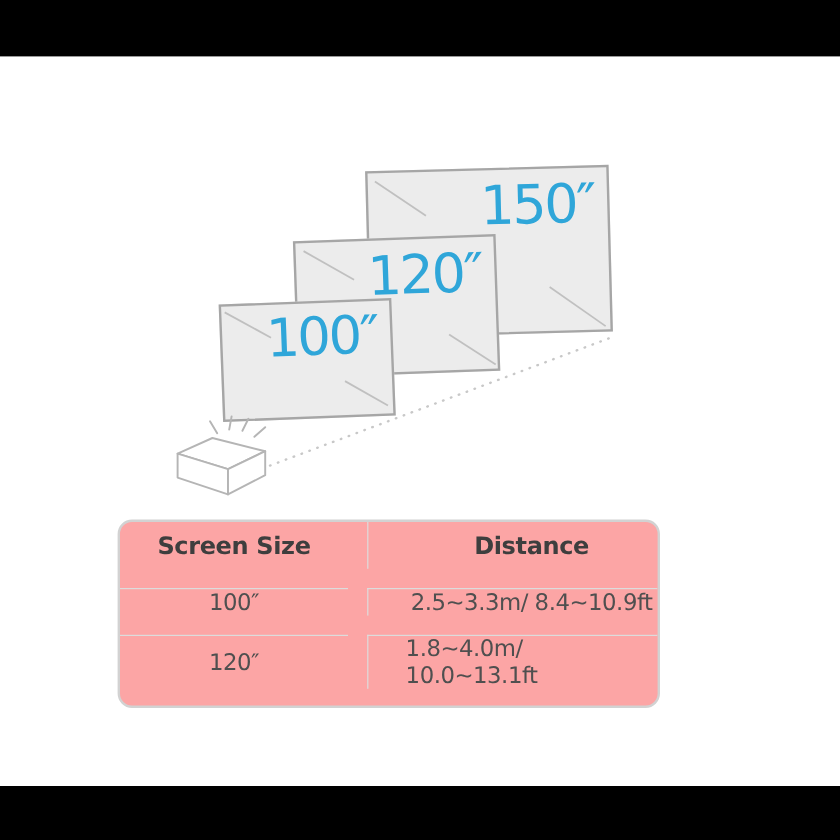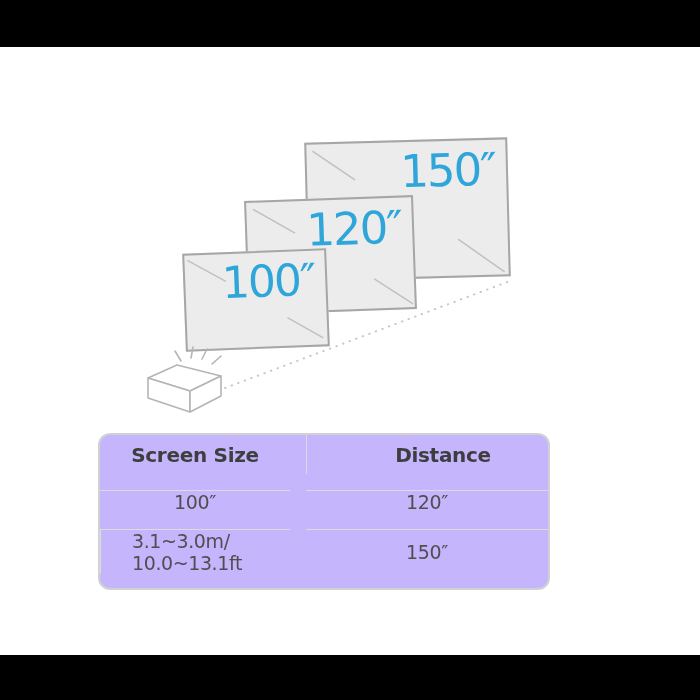--- a/index.html
+++ b/index.html
@@ -44,21 +44,21 @@
     font-size:45px;line-height:1.05;letter-spacing:-2px;
     font-weight:500;white-space:nowrap;
   }
   .screen-100 .screen-label{font-size:44px;}
 
   .beam-svg{position:absolute;left:0;top:0;width:700px;height:700px;pointer-events:none;}
 
   
   .spec-table{
     position:absolute;left:98px;top:433px;width:452px;height:157px;
-    background:#c4b5fd;
+    background:#fca5a5;
     border:2px solid var(--table-border);
     border-radius:12px;
     display:grid;
     grid-template-columns:190px 1fr;
     grid-template-rows:39px 1fr 1fr 1fr;
     overflow:hidden;
     gap:16px;
   }
   .cell{display:flex;align-items:center;justify-content:center;}
   .cell.col2{border-left:1.5px solid var(--table-grid);padding-left:31px;}
@@ -112,18 +112,19 @@
     <line x1="202" y1="359" x2="207" y2="349"></line>
     <line x1="212" y1="364" x2="221" y2="356"></line>
   </g>
 </svg>
 
 <div class="spec-table">
   <div class="cell head">Screen Size</div>
   <div class="cell head col2">Distance</div>
 
   <div class="cell body rowline">100″</div>
+  <div class="cell body rowline col2">2.5~3.3m/ 8.4~10.9ft</div>
 
   <div class="cell body rowline">120″</div>
-  <div class="cell body rowline col2">3.1~3.0m/ 10.0~13.1ft</div>
+  <div class="cell body rowline col2">1.8~4.0m/ 10.0~13.1ft</div>
 
   <div class="cell body rowline">150″</div>
 </div>
 
 </body></html>

